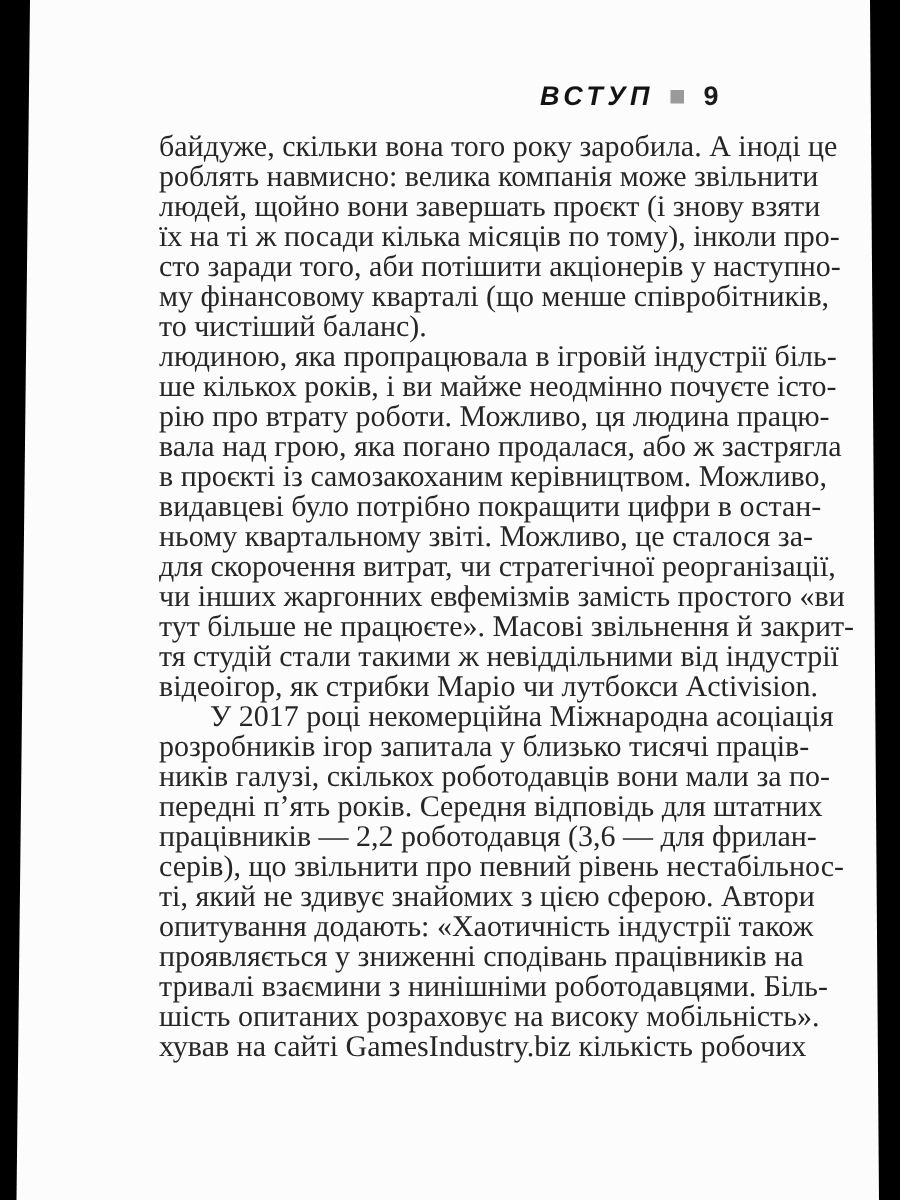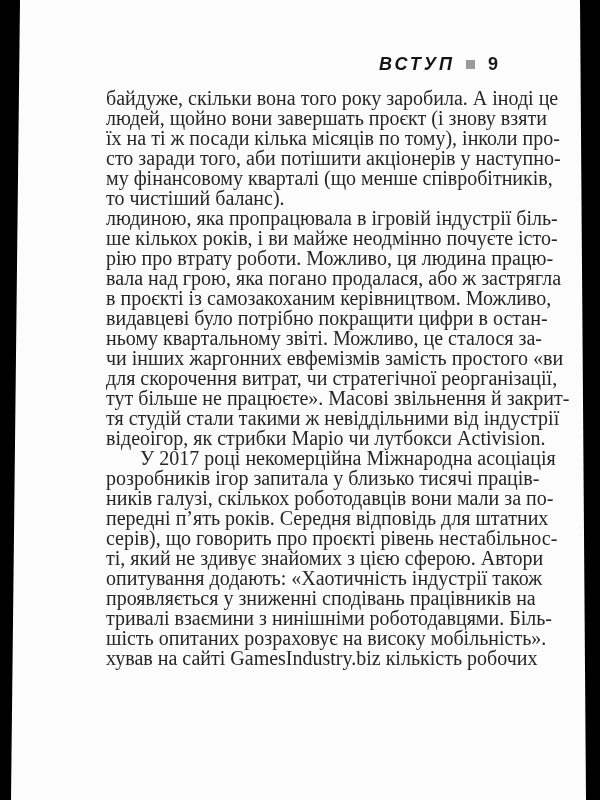--- a/index.html
+++ b/index.html
@@ -11,21 +11,21 @@
     font-family: "Liberation Serif", serif;
   }
   .page { position: absolute; inset: 0; background: #fcfcfc; }
 
   .edge { position: absolute; top: 0; bottom: 0; background: #000; }
   .edge-left  { left: 0;  width: 22px; clip-path: polygon(0 0, 20px 0, 11px 100%, 0 100%); }
   .edge-right { right: 0; width: 22px; left: auto; clip-path: polygon(2px 0, 22px 0, 22px 100%, 8px 100%); }
 
   .header {
     position: absolute;
-    top: 54px; right: 101px;
+    top: 54px; right: 120px;
     display: flex; align-items: center;
     font-family: "Liberation Sans", sans-serif;
     margin-left: 23px;
   }
   .section-title {
     font-weight: bold; font-style: italic;
     font-size: 18px; letter-spacing: 3px;
     color: #141414;
   }
   .sep-square {
@@ -63,46 +63,48 @@
 
   <div class="header">
     <span class="section-title">ВСТУП</span>
     <span class="sep-square"></span>
     <span class="page-number">9</span>
   </div>
 
   <div class="page-text">
       <div>
         <div class="line">байдуже, скільки вона того року заробила. А іноді це</div>
+        <div class="line">роблять навмисно: велика компанія може звільнити</div>
         <div class="line">людей, щойно вони завершать проєкт (і знову взяти</div>
         <div class="line">їх на ті ж посади кілька місяців по тому), інколи про-</div>
         <div class="line">сто заради того, аби потішити акціонерів у наступно-</div>
         <div class="line">му фінансовому кварталі (що менше співробітників,</div>
         <div class="line lastline">то чистіший баланс).</div>
       </div>
       <div>
         <div class="line">людиною, яка пропрацювала в ігровій індустрії біль-</div>
         <div class="line">ше кількох років, і ви майже неодмінно почуєте істо-</div>
         <div class="line">рію про втрату роботи. Можливо, ця людина працю-</div>
         <div class="line">вала над грою, яка погано продалася, або ж застрягла</div>
         <div class="line">в проєкті із самозакоханим керівництвом. Можливо,</div>
         <div class="line">видавцеві було потрібно покращити цифри в остан-</div>
         <div class="line">ньому квартальному звіті. Можливо, це сталося за-</div>
+        <div class="line">для скорочення витрат, чи стратегічної реорганізації,</div>
         <div class="line">чи інших жаргонних евфемізмів замість простого «ви</div>
-        <div class="line">для скорочення витрат, чи стратегічної реорганізації,</div>
         <div class="line">тут більше не працюєте». Масові звільнення й закрит-</div>
         <div class="line">тя студій стали такими ж невіддільними від індустрії</div>
         <div class="line lastline">відеоігор, як стрибки Маріо чи лутбокси Activision.</div>
       </div>
       <div>
         <div class="line indent">У 2017 році некомерційна Міжнародна асоціація</div>
         <div class="line">розробників ігор запитала у близько тисячі праців-</div>
         <div class="line">ників галузі, скількох роботодавців вони мали за по-</div>
         <div class="line">передні п’ять років. Середня відповідь для штатних</div>
-        <div class="line">серів), що говорить про проєкті рівень нестабільнос-</div>
+        <div class="line">працівників — 2,2 роботодавця (3,6 — для фрилан-</div>
+        <div class="line">серів), що звільнити про певний рівень нестабільнос-</div>
         <div class="line">ті, який не здивує знайомих з цією сферою. Автори</div>
         <div class="line">опитування додають: «Хаотичність індустрії також</div>
         <div class="line">проявляється у зниженні сподівань працівників на</div>
         <div class="line">тривалі взаємини з нинішніми роботодавцями. Біль-</div>
         <div class="line">шість опитаних розраховує на високу мобільність».</div>
         <div class="line">хував на сайті GamesIndustry.biz кількість робочих</div>
       </div>
     </div>
 
   <div class="edge edge-left"></div>

